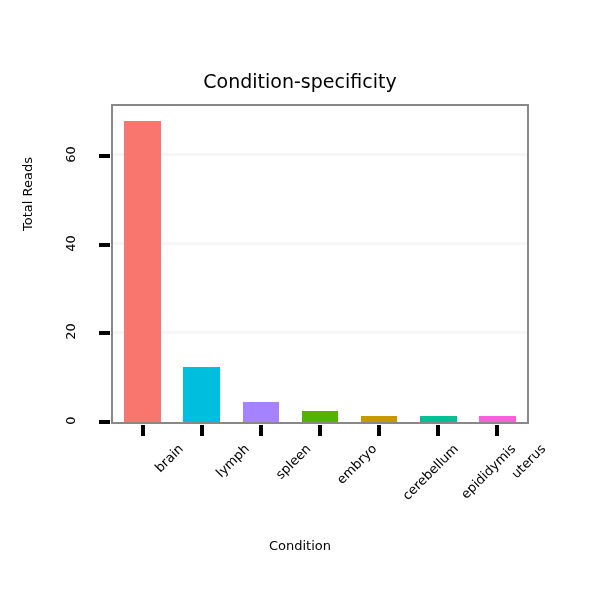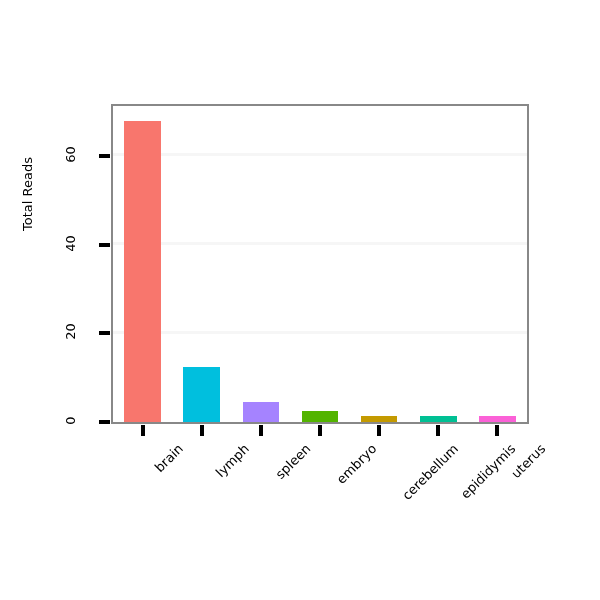--- a/index.html
+++ b/index.html
@@ -116,23 +116,25 @@
     transform: rotate(-45deg);
     transform-origin: right top;
     text-align: right;
   }
 </style>
 </head>
 <body>
 
 <div id="figure">
 
+  <div id="chart-title">Condition-specificity</div>
 
   <div id="ylabel">Total Reads</div>
 
+  <div id="xlabel">Condition</div>
 
   <div id="panel">
     <div id="gridlines">
         <div class="gridline" style="bottom: 88.5154px;"></div>
         <div class="gridline" style="bottom: 177.031px;"></div>
         <div class="gridline" style="bottom: 265.546px;"></div>
       </div>
     <div id="bars">
         <div class="bar" title="brain: 68" style="left: 11.2371px; width: 36.6686px; height: 300.952px; background: rgb(248, 118, 109);"></div>
         <div class="bar" title="lymph: 12.5" style="left: 70.38px; width: 36.6686px; height: 55.3221px; background: rgb(0, 191, 222);"></div>

